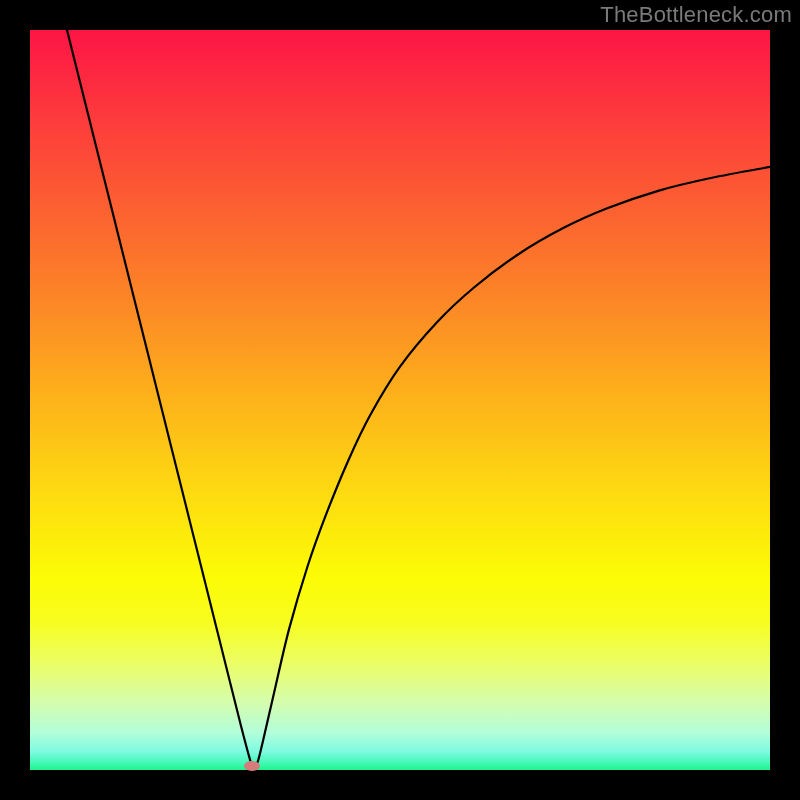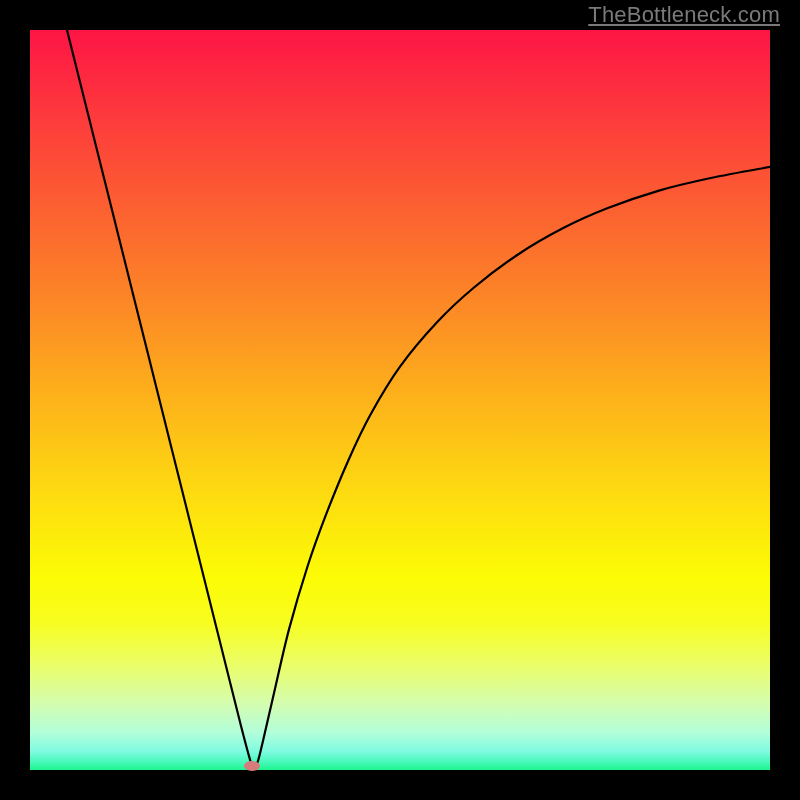--- a/index.html
+++ b/index.html
@@ -7,27 +7,26 @@
     width: 800px;
     height: 800px;
     background: #000;
     position: relative;
     font-family: Arial, Helvetica, sans-serif;
     overflow: hidden;
   }
   .watermark {
     position: absolute;
     top: 2px;
-    right: 20px;
+    right: 8px;
     color: #7a7a7a;
     font-size: 22px;
     font-weight: 500;
     letter-spacing: 0.2px;
     z-index: 10;
-    text-decoration: underline;
   }
   .plot-frame {
     position: absolute;
     left: 30px;
     top: 30px;
     width: 740px;
     height: 740px;
     background: #000;
   }
   .plot-area {

